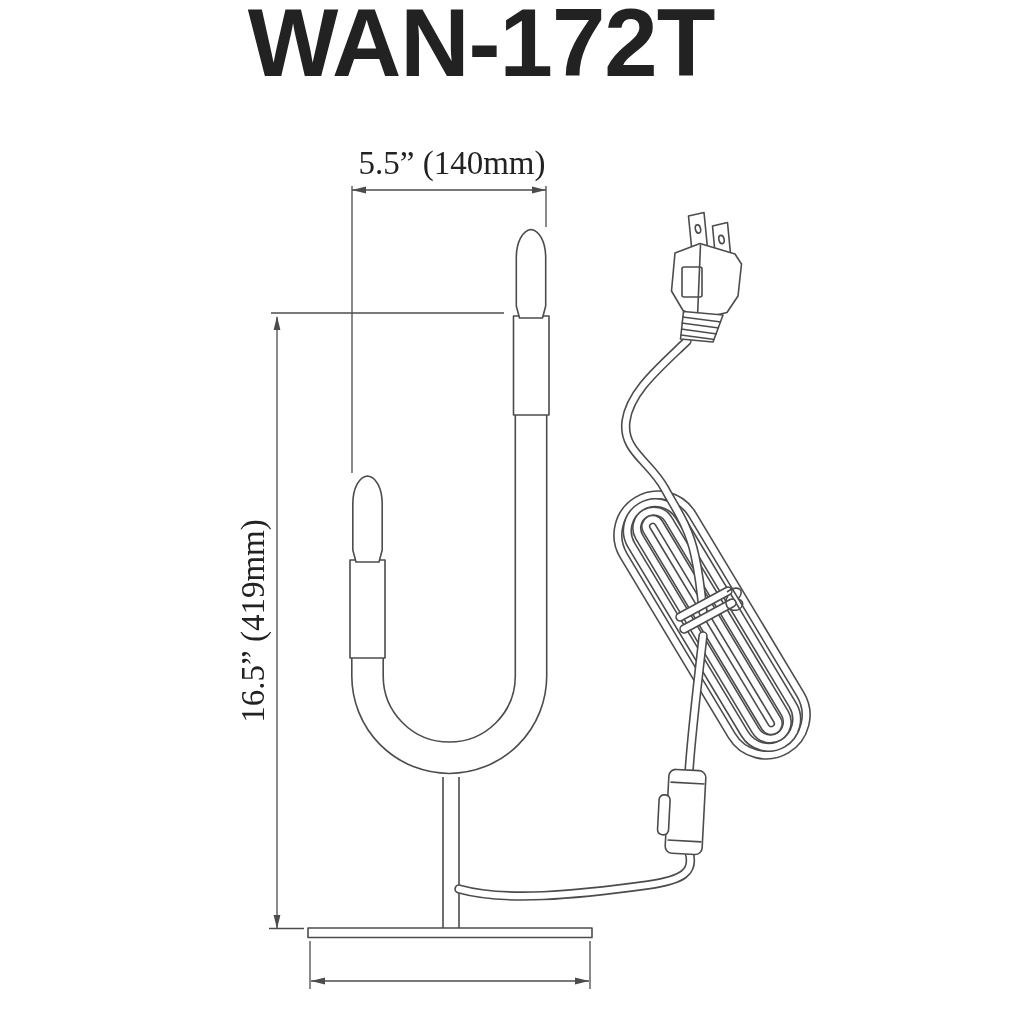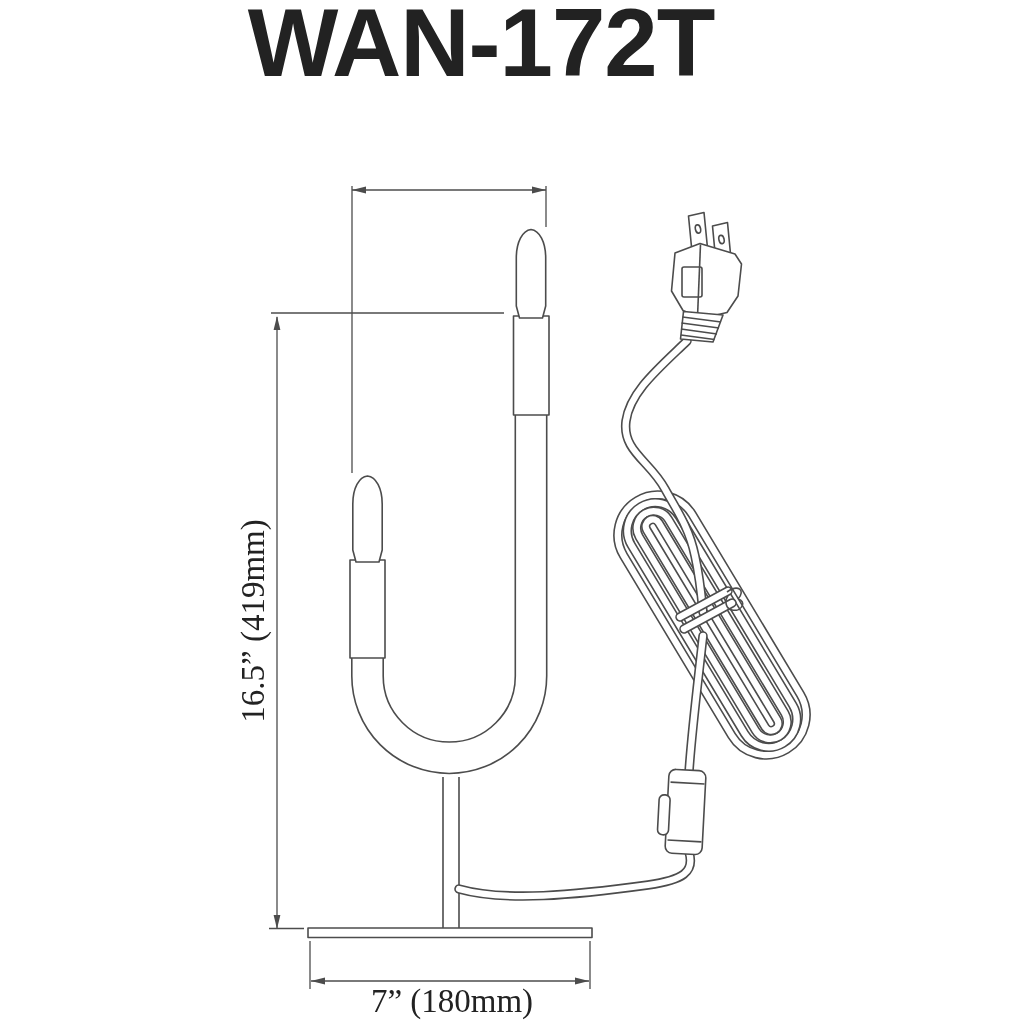--- a/index.html
+++ b/index.html
@@ -144,15 +144,15 @@
       <g>
         <path class="fw" d="M683.5,311.5 L723,315 L713,342 L680.5,339 Z"></path>
         <path class="s" d="M682.5,317 L721,322"></path>
         <path class="s" d="M681.5,323 L719,328"></path>
         <path class="s" d="M681,329 L717,334"></path>
         <path class="s" d="M681,335 L714.5,339.5"></path>
       </g>
     </g>
   </svg>
 
+  <div class="dim-label dim-top">5.5” (140mm)</div>
   <div class="dim-label dim-left">16.5” (419mm)</div>
-  <div class="dim-label dim-bottom">7” (180mm)</div>
 </div>
 
 </body></html>

